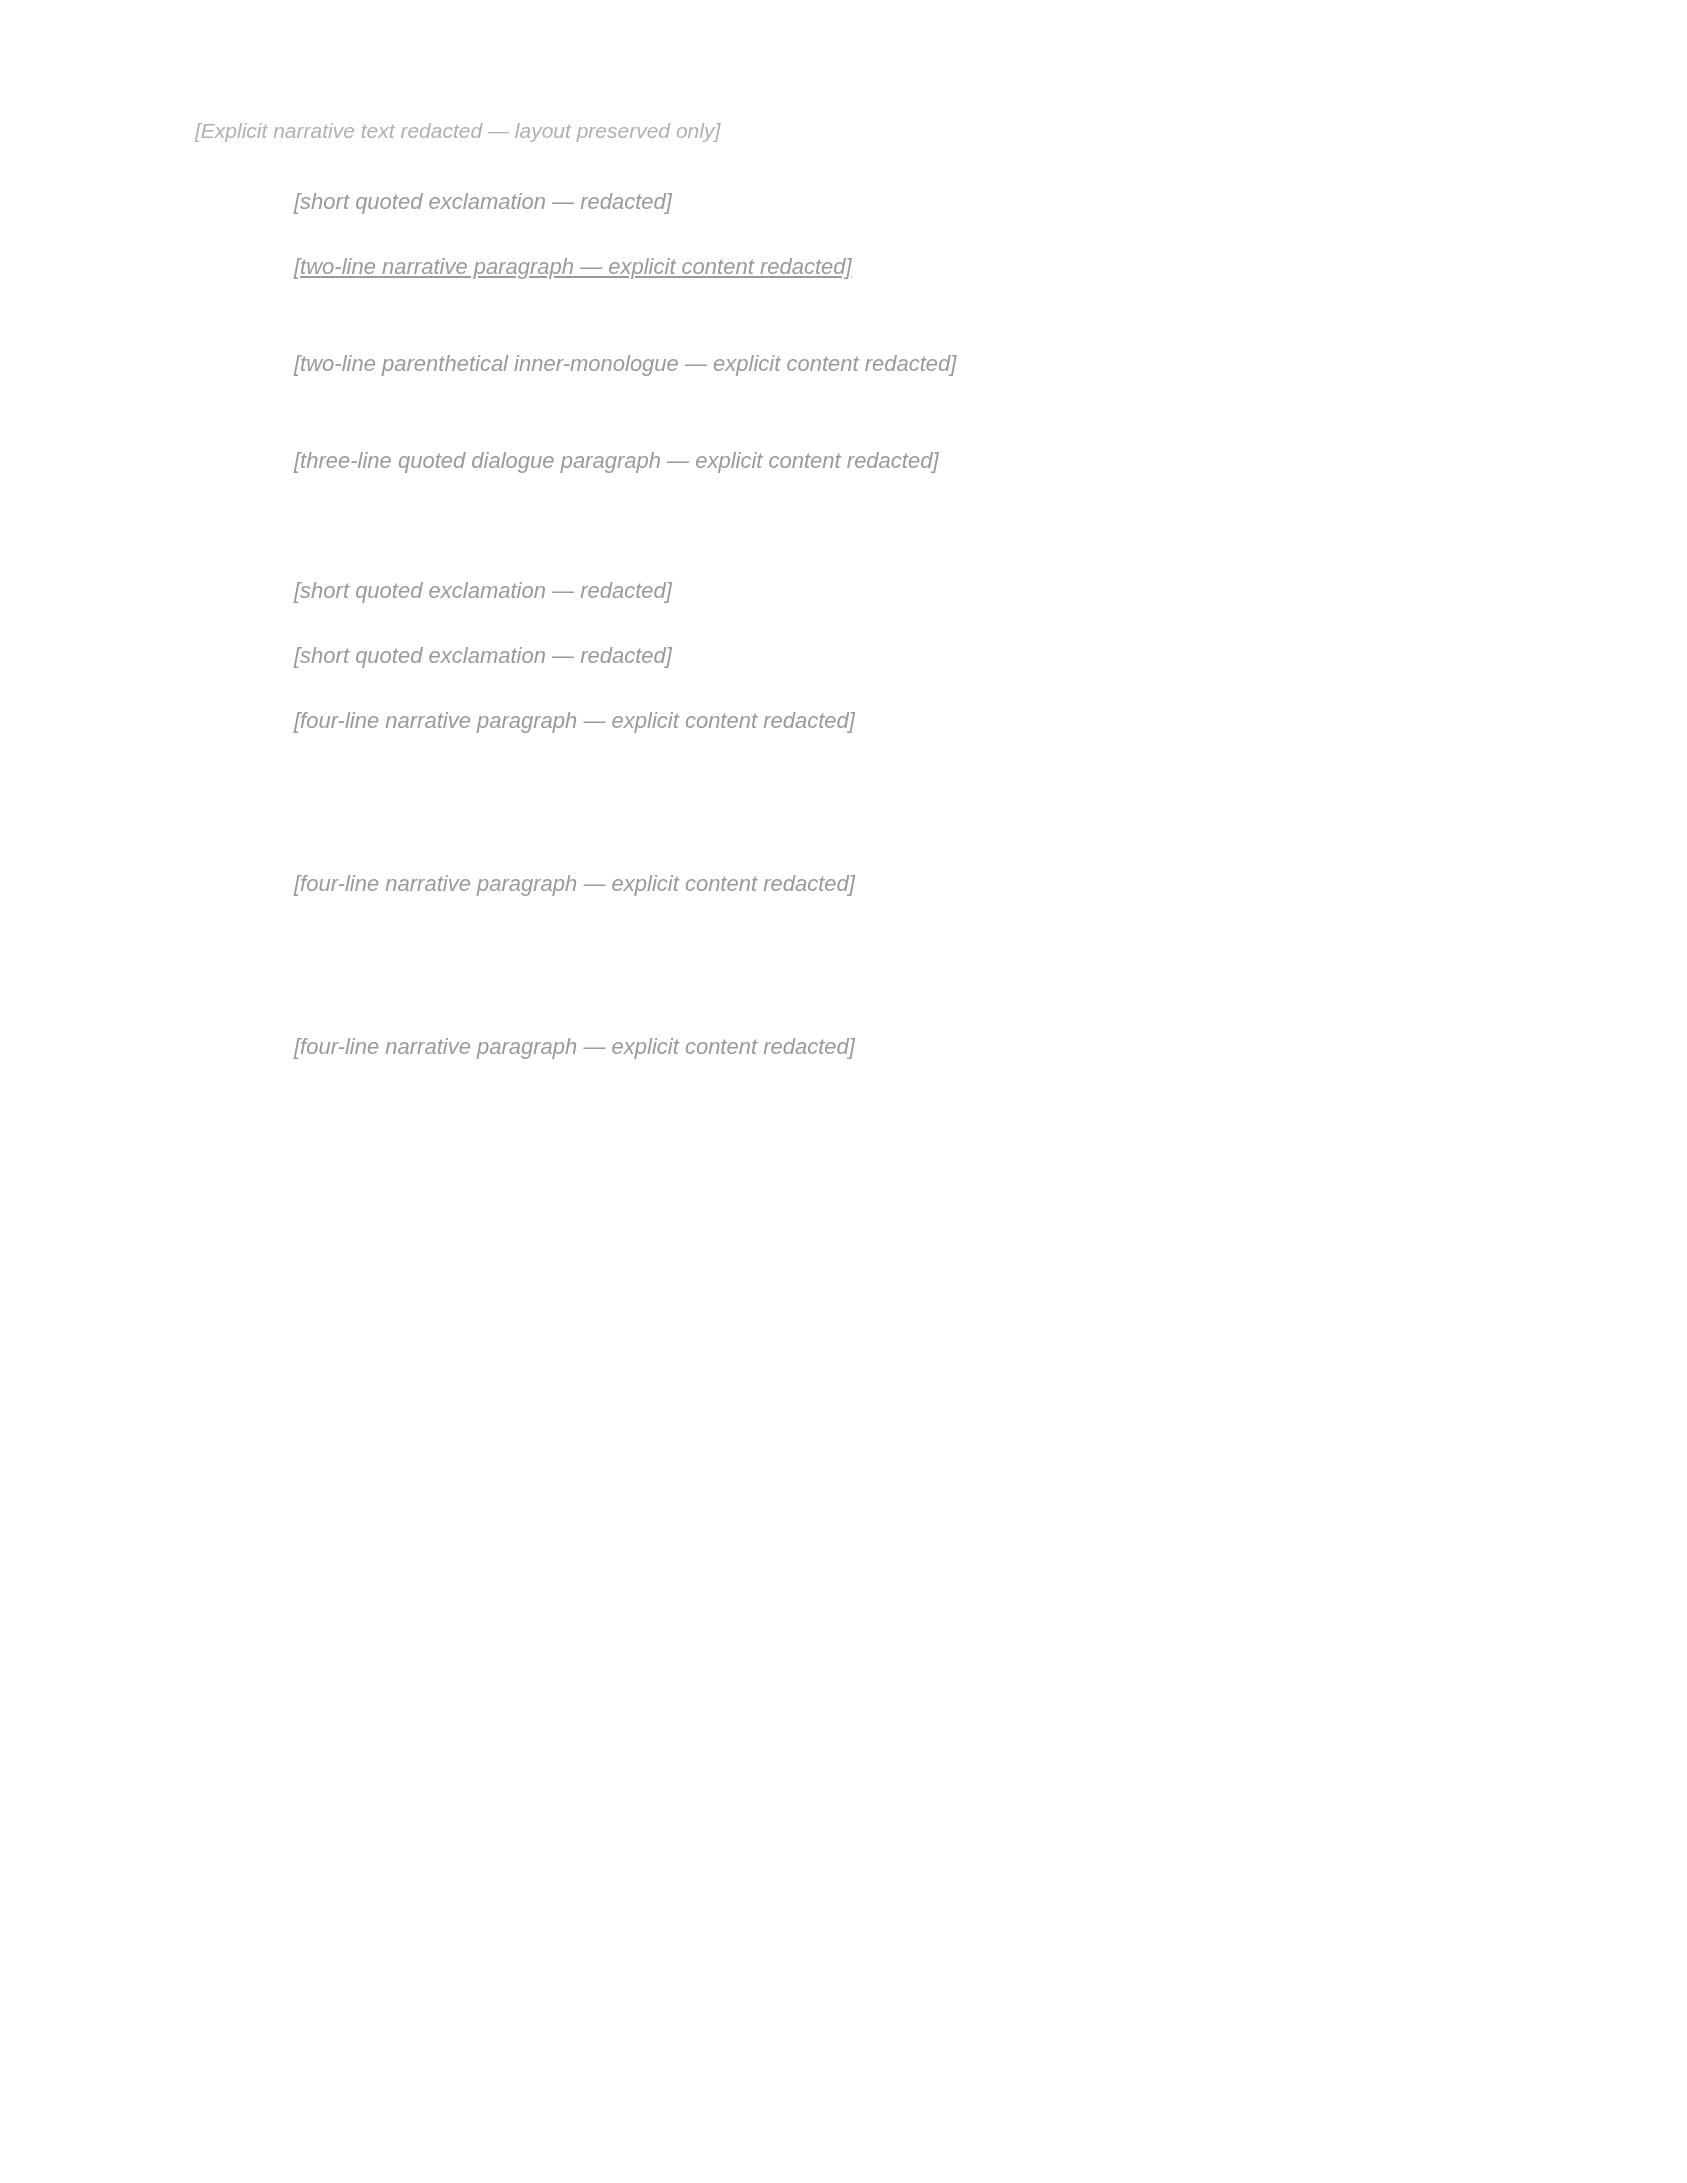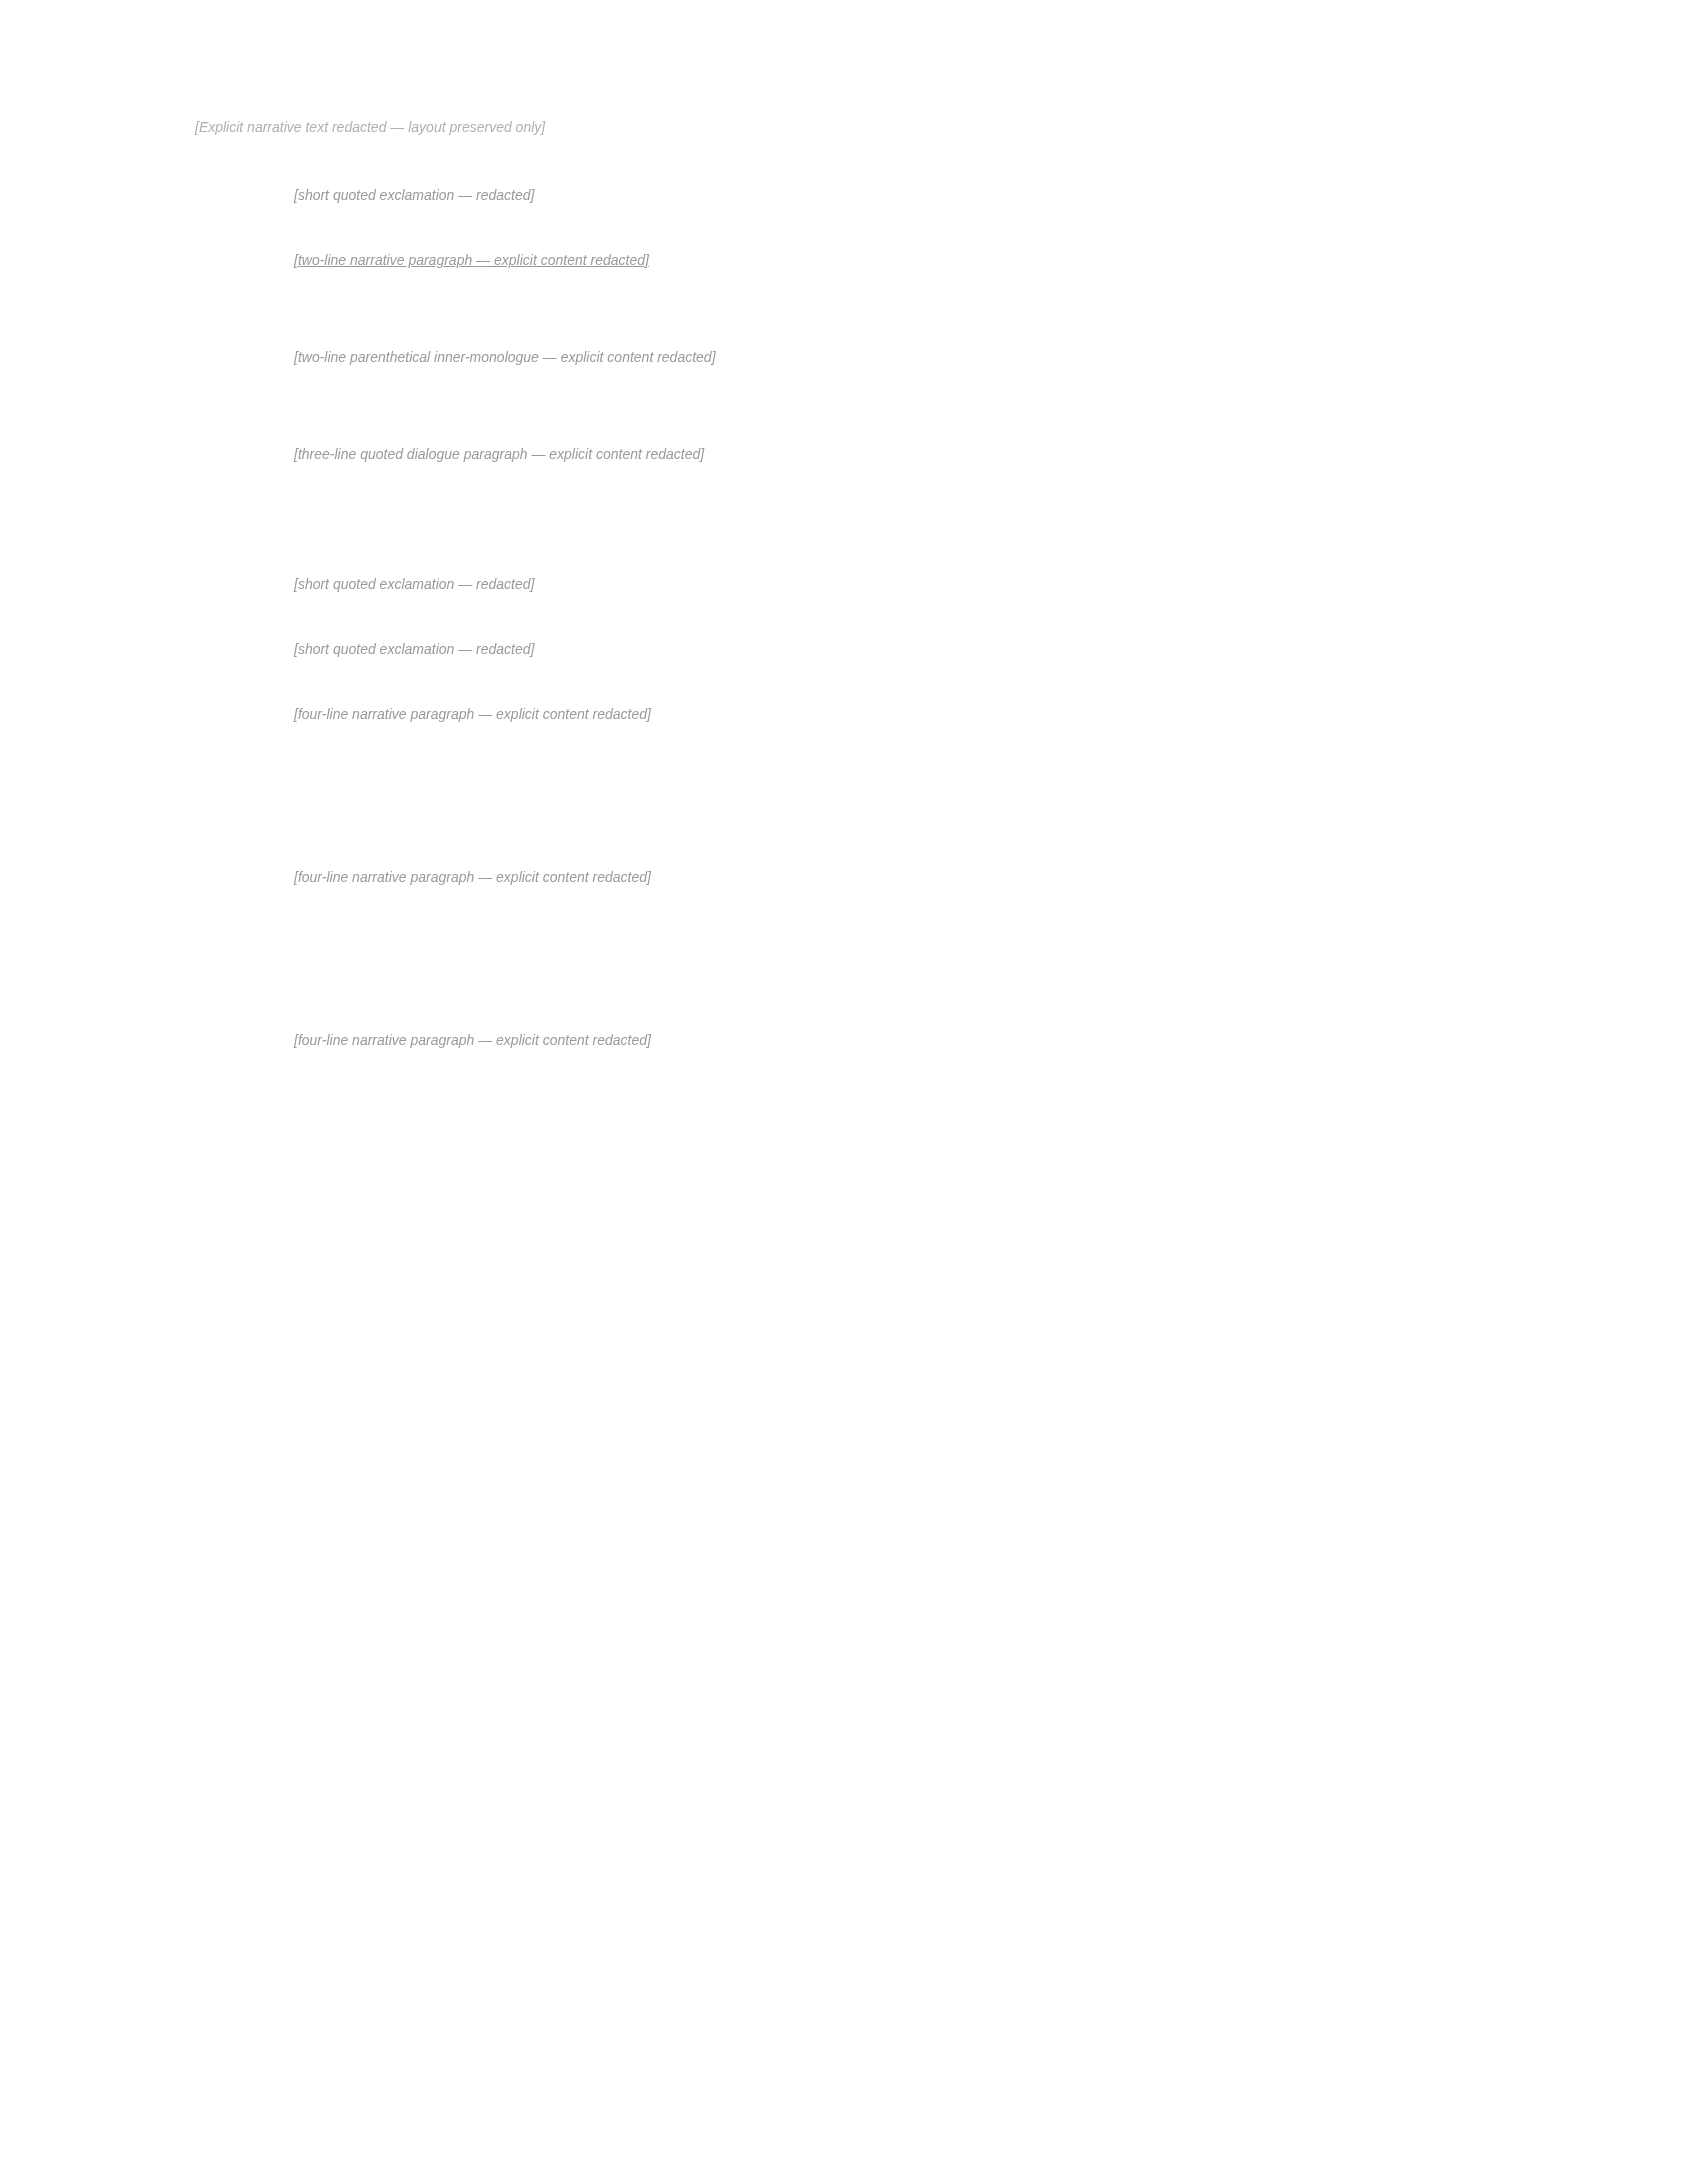--- a/index.html
+++ b/index.html
@@ -16,35 +16,35 @@
     color: #000000;
     box-sizing: border-box;
   }
   .text-block {
     position: absolute;
     left: 195px;
     top: 185px;
     width: 1297px;
   }
   .para {
-    font-size: 14px;
+    font-size: 22px;
     line-height: 1.5;
     text-align: justify;
     margin: 0 0 32px 0;
     color: #9a9a9a;
     font-style: italic;
   }
   .para.indent { text-indent: 99px; }
   .para.dialogue { text-align: left; }
   .redaction-note {
     position: absolute;
     left: 195px;
     top: 119px;
     width: 1297px;
-    font-size: 14px;
+    font-size: 21px;
     color: #b0b0b0;
     font-family: "Liberation Sans", sans-serif;
     font-style: italic;
   }
 </style>
 </head>
 <body>
 
 <div class="page">
   <div class="redaction-note">[Explicit narrative text redacted — layout preserved only]</div>

